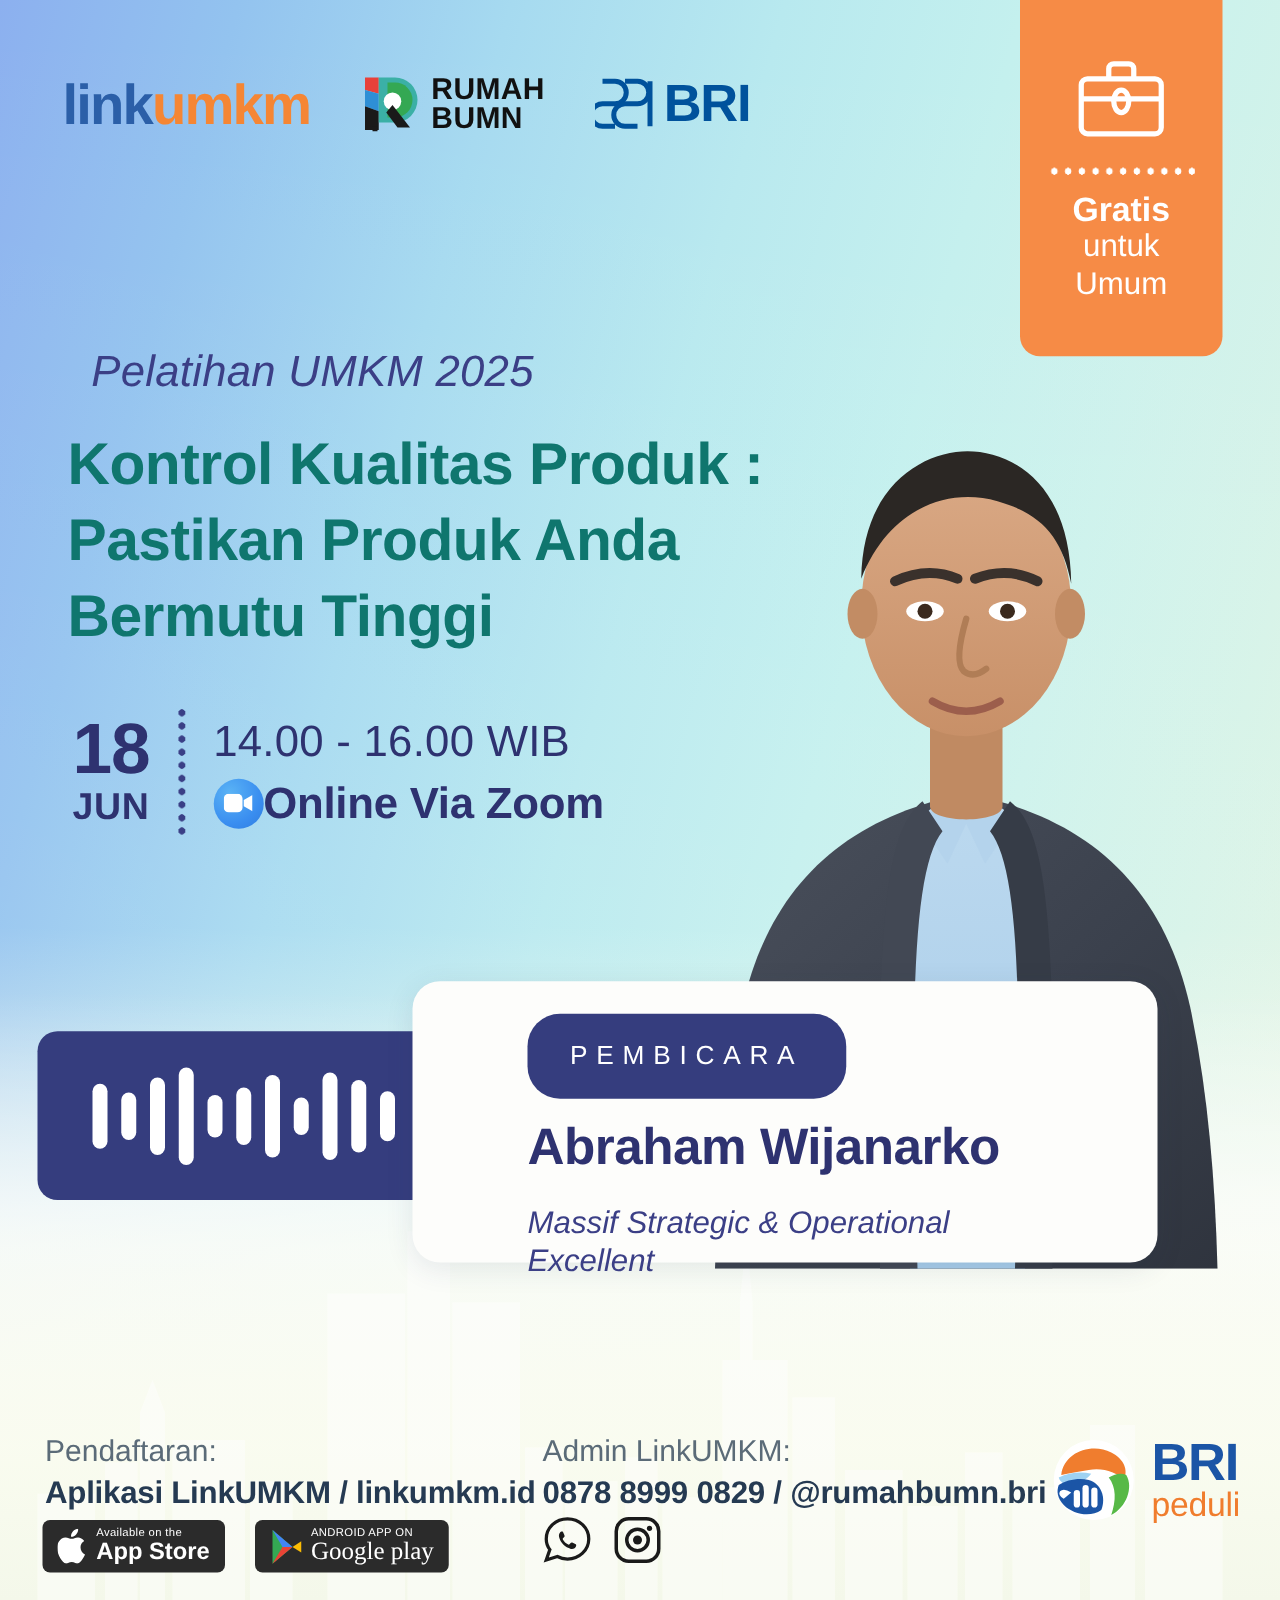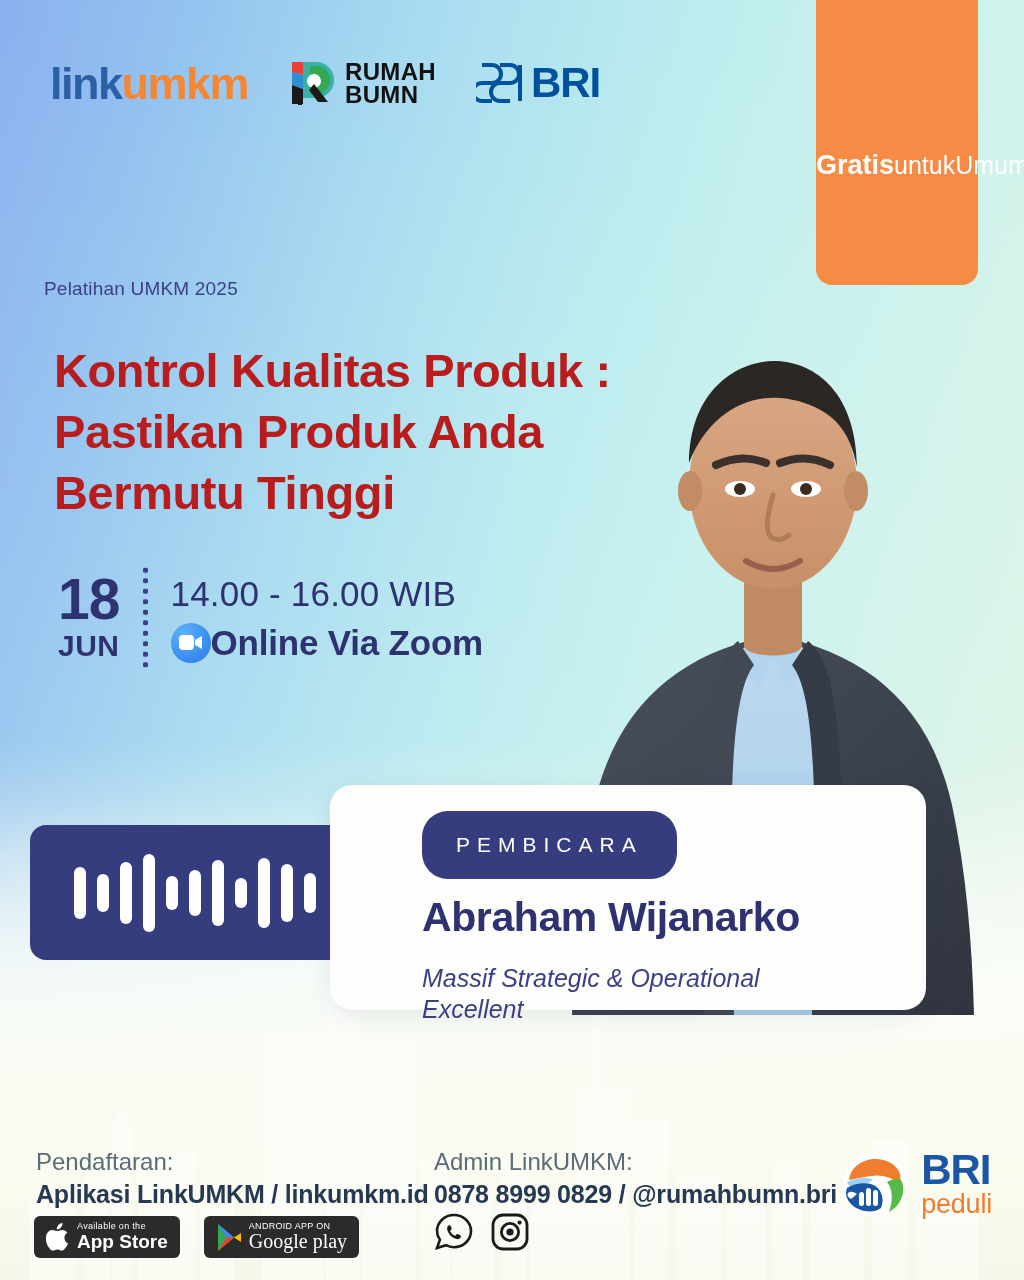--- a/index.html
+++ b/index.html
@@ -43,33 +43,33 @@
   .logo-link .l1{ color:#2b5fa8; }
   .logo-link .l2{ color:#f58634; }
   .rumah{ display:flex; align-items:center; gap:9px; }
   .rumah-txt{ font-size:24px; font-weight:700; line-height:.96; color:#111; letter-spacing:.3px; }
   .bri{ display:flex; align-items:center; gap:3px; }
   .bri-txt{ font-size:42px; font-weight:700; color:#00529c; letter-spacing:-1px; line-height:1; }
   
   .badge{
     position:absolute; right:46px; top:0; width:162px; height:285px;
     background:#f68b46; border-radius:0 0 16px 16px;
-    display:flex; align-items:center; padding-top:46px;
+    display:flex; flex-direction:column; align-items:center; padding-top:46px;
   }
   .badge-dots{ width:118px; height:6px; margin:22px 0 14px;
     background-image:radial-gradient(circle, #fff 42%, rgba(255,255,255,0) 45%);
     background-size:11px 6px; background-repeat:repeat-x; }
   .badge-t1{ color:#fff; font-size:27px; font-weight:700; line-height:1.08; }
   .badge-t2,.badge-t3{ color:#fff; font-size:25px; font-weight:400; line-height:1.18; }
   
   .person{ position:absolute; right:36px; bottom:265px; width:430px; height:680px; }
   
-  .kicker{ position:absolute; left:44px; top:278px; font-size:19px; color:#3b3f86; letter-spacing:.2px; }
+  .kicker{ position:absolute; left:73px; top:278px; font-size:35px; font-style:italic; color:#3b3f86; letter-spacing:.2px; }
   .title{ position:absolute; left:54px; top:340px; width:640px;
-    font-size:47px; font-weight:700; color:#b91c1c; line-height:1.30; letter-spacing:-.4px; }
+    font-size:47px; font-weight:700; color:#0f766e; line-height:1.30; letter-spacing:-.4px; }
   
   .daterow{ position:absolute; left:58px; top:565px; display:flex; align-items:center; gap:22px; }
   .date-box{ text-align:center; color:#2e3270; }
   .date-d{ font-size:57px; font-weight:700; line-height:.92; letter-spacing:-1px; }
   .date-m{ font-size:30px; font-weight:700; letter-spacing:.5px; margin-top:4px; }
   .vdots{ width:7px; height:106px;
     background-image:radial-gradient(circle, #3a3f86 42%, rgba(0,0,0,0) 46%);
     background-size:7px 10.5px; background-repeat:repeat-y; }
   .dt-right{ display:flex; flex-direction:column; gap:9px; }
   .time{ font-size:35px; color:#2e3270; font-weight:400; letter-spacing:.2px; }

